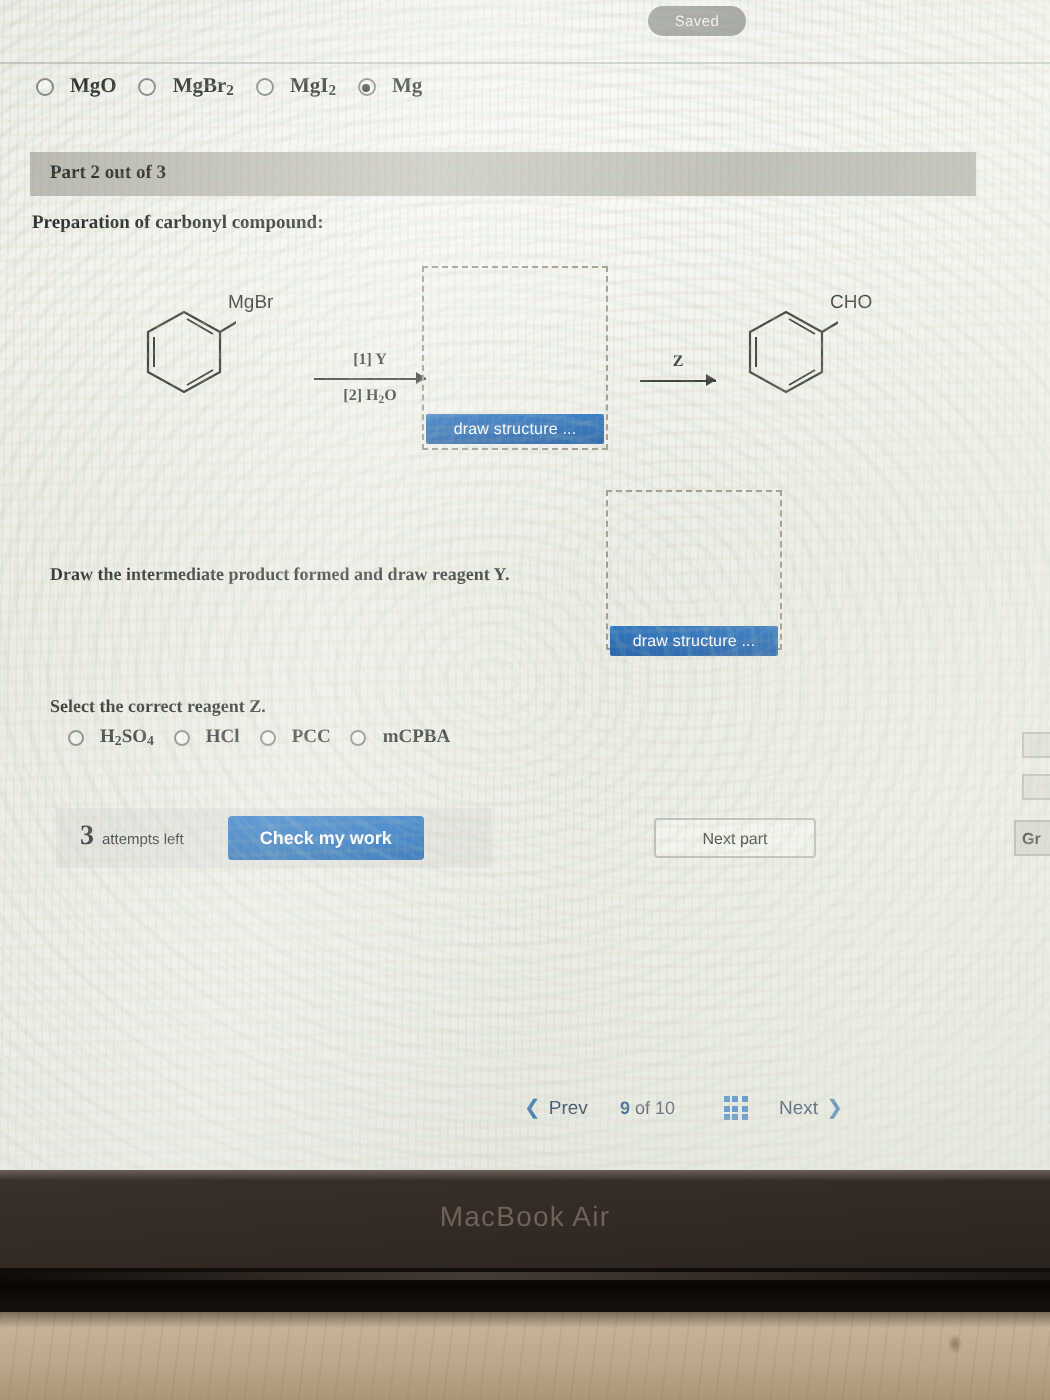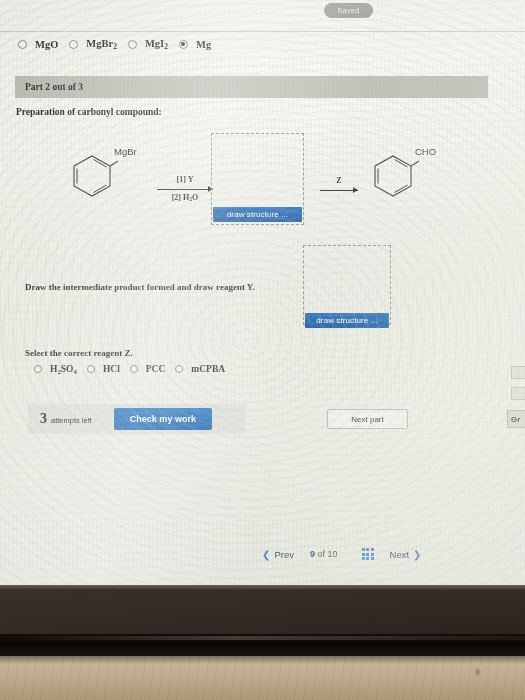--- a/index.html
+++ b/index.html
@@ -474,20 +474,21 @@
     </div>
 
     <div class="moire-a"></div>
     <div class="moire-b"></div>
     <div class="moire-c"></div>
     <div class="glarewash"></div>
   </div>
 
   <div class="bezel-top"></div>
   <div class="bezel"></div>
+  <div class="brand">MacBook Air</div>
   <div class="hinge"></div>
   <div class="hinge-sheen"></div>
   <div class="desk"></div>
   <div class="desk-grain"></div>
   <div class="desk-shadow"></div>
   <div class="desk-knot"></div>
 
 </div>
 
 </body></html>

